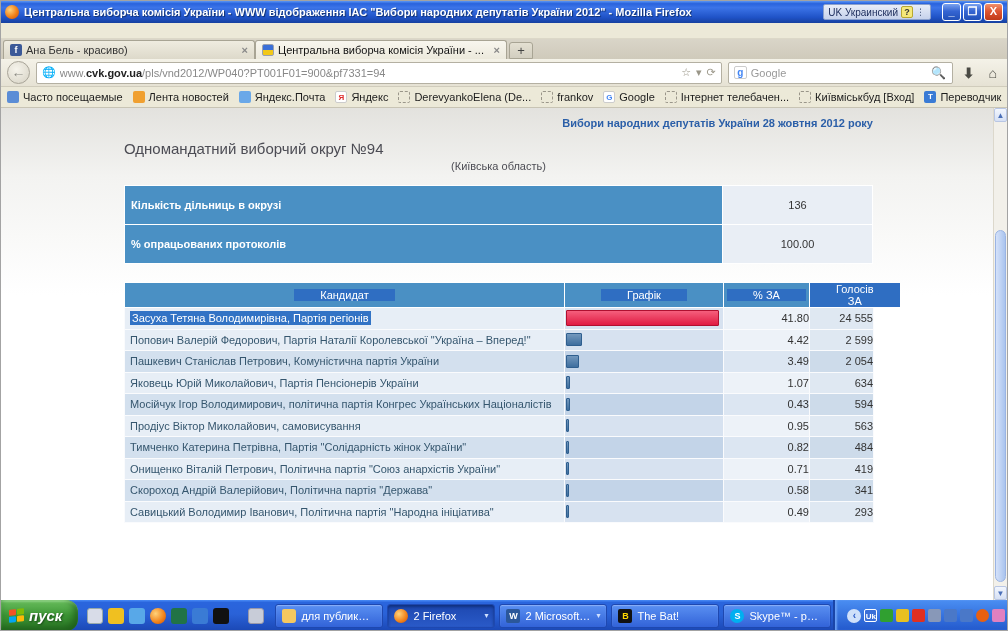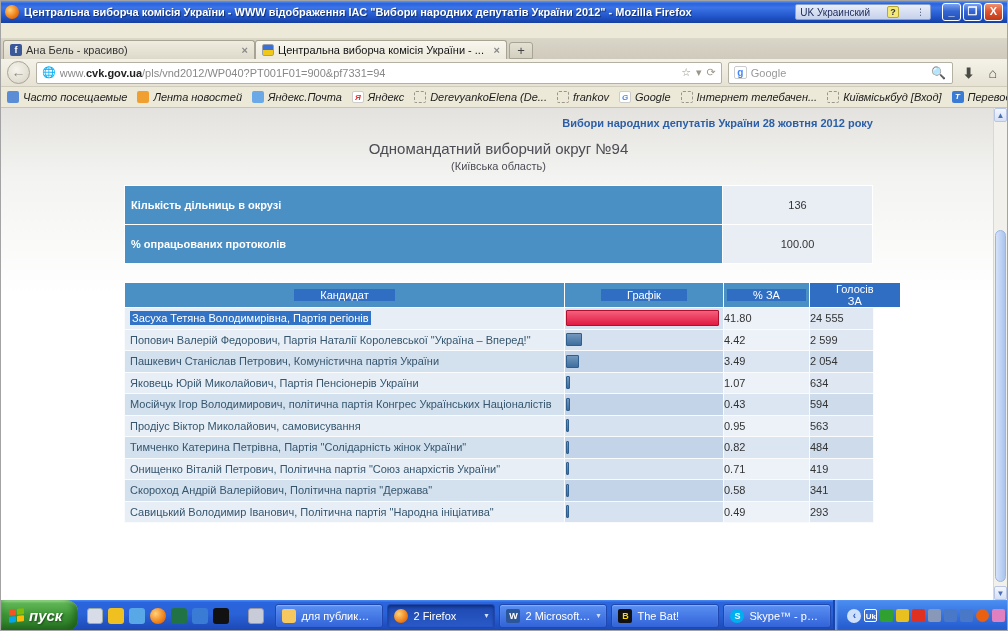--- a/index.html
+++ b/index.html
@@ -7,21 +7,21 @@
   .screen { width:1008px; height:631px; position:relative; background:#fff;
             border:1px solid #a3a3a3; overflow:hidden; font-family:"Liberation Sans", sans-serif; }
 
   
   .titlebar { height:22px; display:flex; align-items:center; padding:0 4px; gap:5px;
     background:linear-gradient(180deg,#5a96f6 0%,#2a63dd 12%,#3c74e8 30%,#1f52c6 75%,#16409f 100%); }
   .ff-favicon { width:14px; height:14px; border-radius:50%;
     background:radial-gradient(circle at 35% 35%, #ffd27a 0%, #f08018 55%, #c84a08 100%); flex:0 0 auto; }
   .title-text { color:#fff; font-size:11px; font-weight:bold; text-shadow:1px 1px 1px #10306e;
     white-space:nowrap; overflow:hidden; text-overflow:ellipsis; }
-  .lang-badge { margin-left:auto; display:flex; align-items:center; gap:17px;
+  .lang-badge { margin-left:auto; display:flex; align-items:center; gap:3px;
     background:linear-gradient(180deg,#e8edf8,#c6d2ec); border:1px solid #8aa0cc; border-radius:2px;
     height:16px; padding:0 4px; font-size:10px; color:#1a2a5a; white-space:nowrap; }
   .lang-help { width:12px; height:12px; background:#f5e87a; border:1px solid #b8a830; border-radius:2px;
     font-size:9px; font-weight:bold; color:#333; text-align:center; line-height:11px; }
   .lang-dots { color:#30406a; font-size:9px; letter-spacing:1px; }
   .win-btns { display:flex; gap:2px; margin-left:6px; }
   .win-btn { width:19px; height:18px; border:1px solid #fff; border-radius:3px; color:#fff;
     font-size:11px; line-height:15px; text-align:center; font-weight:bold;
     background:linear-gradient(180deg,#7ba2ee,#3565d2 45%,#2150b8); }
   .win-btn.close { background:linear-gradient(180deg,#f0926e,#df5632 45%,#c03a18); }
@@ -62,21 +62,21 @@
     display:flex; align-items:center; padding:0 5px; gap:4px; flex:0 0 auto; }
   .g-icon { width:13px; height:13px; background:#fff; border:1px solid #ccc; border-radius:2px;
     color:#4285f4; font-weight:bold; font-size:10px; text-align:center; line-height:12px; }
   .search-text { flex:1; font-size:11px; color:#999; }
   .mag-icon { color:#8a8a7e; font-size:12px; }
   .nav-tool { color:#4a4a44; font-size:14px; font-weight:bold; padding:0 4px; }
 
   
   .bmbar { height:21px; background:#ece9d8; display:flex; align-items:center; padding:0 6px; gap:10px;
     border-bottom:1px solid #c8c4b4; overflow:hidden; }
-  .bm-item { display:flex; gap:4px; font-size:11px; color:#1c1c1c; white-space:nowrap;font-style:italic; }
+  .bm-item { display:flex; gap:4px; font-size:11px; color:#1c1c1c; white-space:nowrap; }
   .bm-ic { width:12px; height:12px; border-radius:2px; flex:0 0 auto; font-size:8px; color:#fff;
     text-align:center; line-height:12px; font-weight:bold; }
   .ic-frequent { background:#5b8dd6; }
   .ic-rss { background:#f0a030; }
   .ic-mail { background:#6aa8e8; }
   .ic-yandex { background:#fff; border:1px solid #ccc; color:#e03030; }
   .ic-google { background:#fff; border:1px solid #ccc; color:#4285f4; }
   .ic-translator { background:#3a7bd5; }
   .ic-placeholder { background:transparent; border:1px dashed #9a968a; }
 
@@ -87,40 +87,40 @@
     background:#f2f0ea; border-left:1px solid #dcd8cc; }
   .v-arrow { position:absolute; left:0; width:13px; height:14px; background:linear-gradient(180deg,#f2f6fe,#d6e0f4);
     border:1px solid #b8c6e4; border-radius:2px; color:#4a6fb8; font-size:8px; text-align:center; line-height:13px; }
   .v-up { top:0; }
   .v-down { bottom:0; }
   .v-thumb { position:absolute; left:1px; width:11px; top:122px; height:352px; border-radius:6px;
     background:linear-gradient(90deg,#d5e2fa,#aac4ee); border:1px solid #9ab4e4; }
 
   .page { position:absolute; left:123px; top:0; width:749px; }
   .election-note { margin-top:9px; text-align:right; font-size:11px; font-weight:bold; color:#2b5fa8; }
-  .district-title { margin-top:11px; text-align:center; font-size:15px; color:#4c4c54; }
+  .district-title { margin-top:11px; font-size:15px; color:#4c4c54; }
   .region { margin-top:3px; text-align:center; font-size:11px; color:#4c4c54; }
 
   table { border-collapse:collapse; width:100%; }
   .info-table { margin-top:13px; }
   .info-table td { border:1px solid #fff; font-size:11px; }
   .info-label { width:598px; background:#4a90c4; color:#fff; font-weight:bold; padding:4px 0 4px 6px; }
   .info-value { background:#e9eef5; text-align:center; color:#333; }
   .row-tall td { height:44px; }
   .row-std td { height:39px; }
   .result-red { color:#e00000; font-weight:bold; line-height:1.6; }
 
   .cand-table { margin-top:18px; font-size:11px; table-layout:fixed; }
   .cand-table col.c-name { width:440px; } .cand-table col.c-graph { width:159px; }
   .cand-table col.c-pct { width:86px; } .cand-table col.c-votes { width:64px; }
   .cand-table th { background:#4a90c4; height:15px; font-weight:normal; border:1px solid #fff; }
   .hdr-sel { background:#2f6ec2; color:#fff; padding:0 26px; display:inline-block; }
   .cand-table td { border:1px solid #fafbfd; height:21.5px; padding:0; color:#35566e; }
   td.c-name { padding-left:5px; }
-  td.c-pct, td.c-votes { text-align:left; color:#333; }
+  td.c-pct, td.c-votes { text-align:right; color:#333; }
   tr.light td.c-name { background:#e7eef6; } tr.light td.c-graph { background:#d7e2f0; }
   tr.light td.c-pct { background:#edf2f8; } tr.light td.c-votes { background:#dfe8f2; }
   tr.dark td.c-name { background:#d3e0ee; } tr.dark td.c-graph { background:#c3d4e8; }
   tr.dark td.c-pct { background:#dce6f2; } tr.dark td.c-votes { background:#cddbea; }
   .bar { height:13px; margin-left:1px; border-radius:1px; min-width:3px; }
   .bar.blue { background:linear-gradient(180deg,#7398bd,#3e6e9e); border:1px solid #2f5f8f; }
   .bar.red { height:16px; background:linear-gradient(180deg,#f55f7d,#e01b42); border:1px solid #b01030; }
   .name-sel { background:#3273c5; color:#fff; padding:1px 2px; }
 
   

